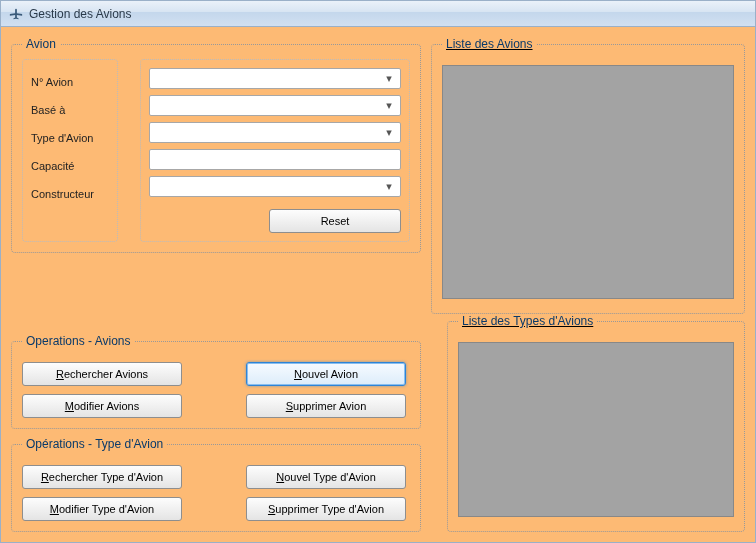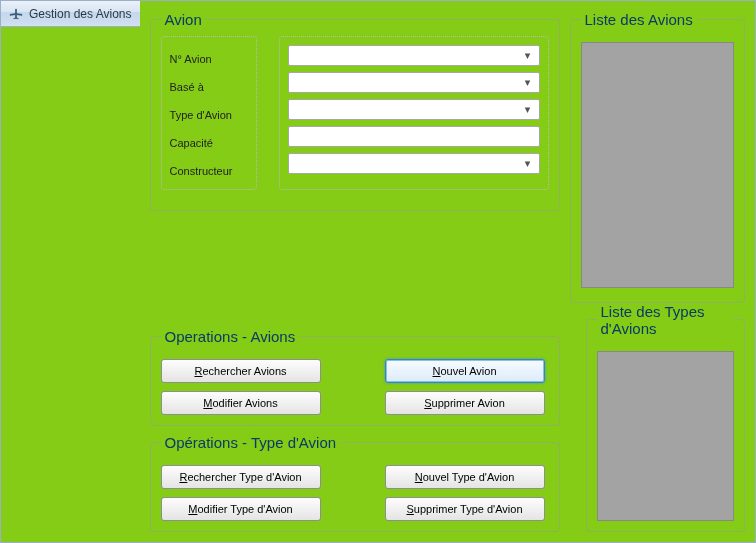--- a/index.html
+++ b/index.html
@@ -7,23 +7,23 @@
   font-family: "Segoe UI", Tahoma, sans-serif;
   font-size: 11px;
   background: #f0f0f0;
   width: 756px;
   height: 543px;
   overflow: hidden;
 }
 .window {
   width: 100%; height: 100%;
   border: 1px solid #9ab0c8;
-  background: #84cc16;
-  display: flex;
-  flex-direction: row;
+  background: #fdba74;
+  display: flex;
+  flex-direction: column;
 }
 .titlebar {
   height: 26px;
   background: linear-gradient(to bottom, #eaf1f9 0%, #d7e4f2 45%, #c4d7ec 46%, #d1e0f1 100%);
   border-bottom: 1px solid #9ab0c8;
   display: flex;
   align-items: center;
   padding: 0 8px;
   color: #2a3a4a;
   font-size: 12px;
@@ -38,31 +38,32 @@
 .left-col {
   width: 410px;
   display: flex;
   flex-direction: column;
   gap: 8px;
 }
 .right-col {
   flex: 1;
   display: flex;
   flex-direction: column;
+  text-decoration: underline;
 }
 fieldset {
   border: 1px dotted #999;
   border-radius: 4px;
   padding: 8px 10px 10px 10px;
   position: relative;
 }
 fieldset > legend {
   padding: 0 4px;
   color: #0a3a6a;
-  font-size: 15px;
+  font-size: 12px;
 }
 .avion-group { min-height: 200px; }
 .form-wrap {
   display: flex;
   gap: 22px;
 }
 .labels-box, .inputs-box {
   border: 1px dotted #bbb;
   border-radius: 4px;
   padding: 8px;
@@ -161,20 +162,23 @@
               </div>
             <div class="combo">
                 <span></span>
                 <span class="arrow">▾</span>
               </div>
             <input class="txt" value="" style="">
             <div class="combo">
                 <span></span>
                 <span class="arrow">▾</span>
               </div>
+            <div class="reset-row">
+              <button class="btn">Reset</button>
+            </div>
           </div>
         </div>
       </fieldset>
 
       <div class="ops-spacer"></div>
 
       <fieldset class="ops-group">
         <legend>Operations - Avions</legend>
         <div class="grid">
           <button class="btn">

